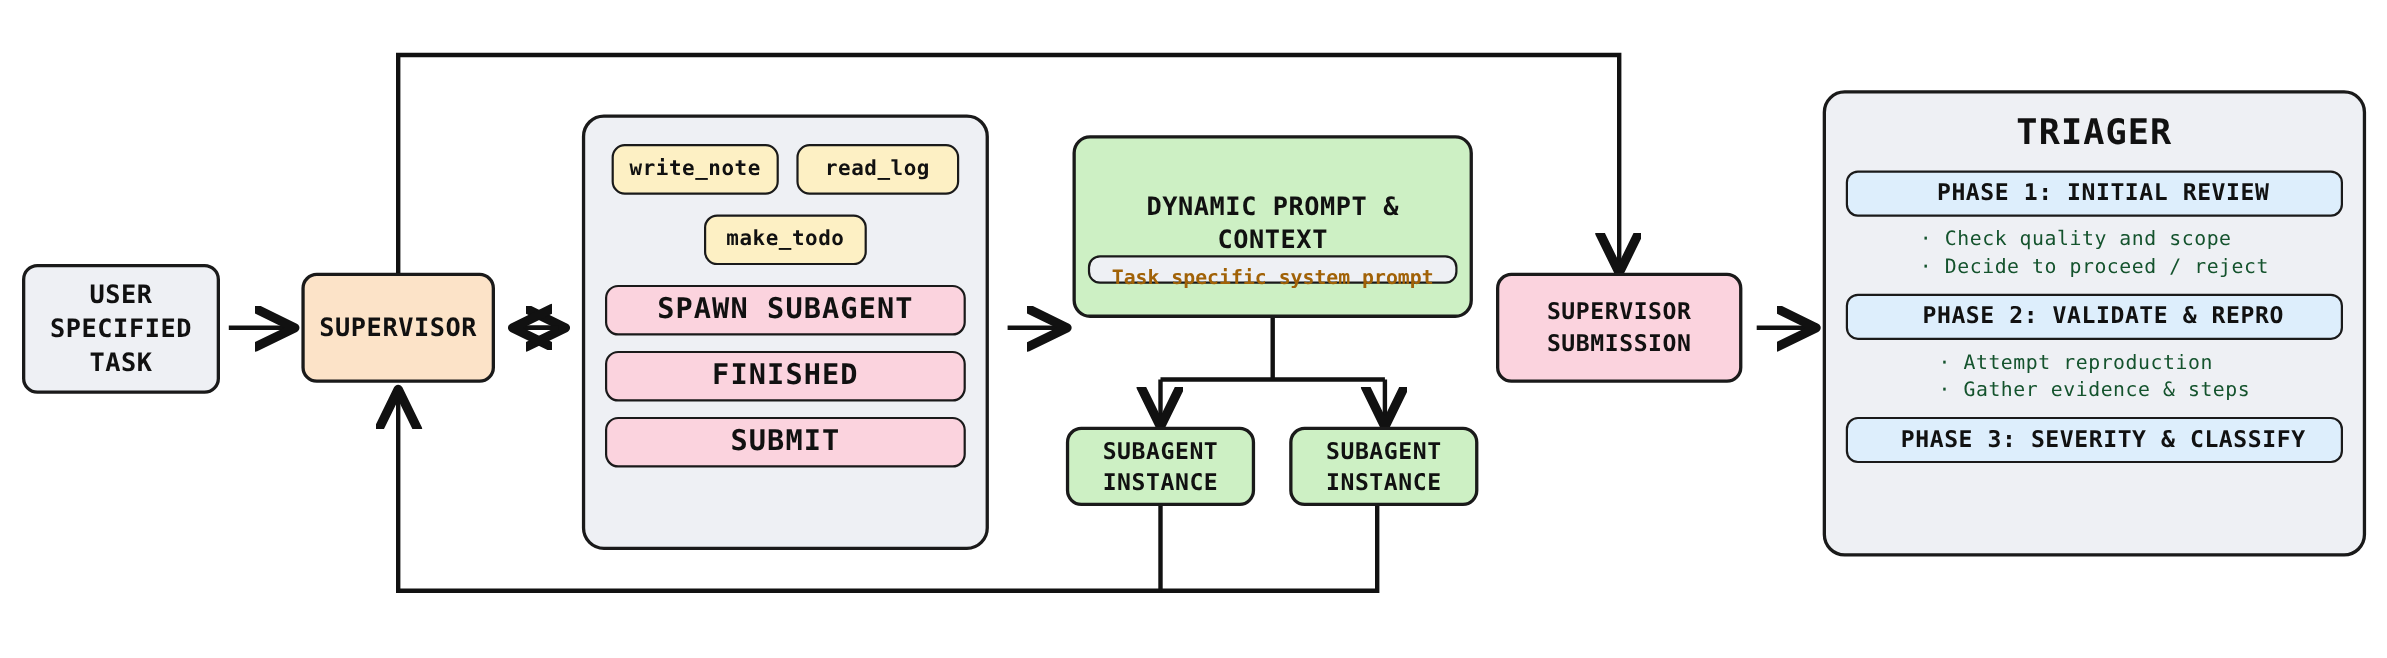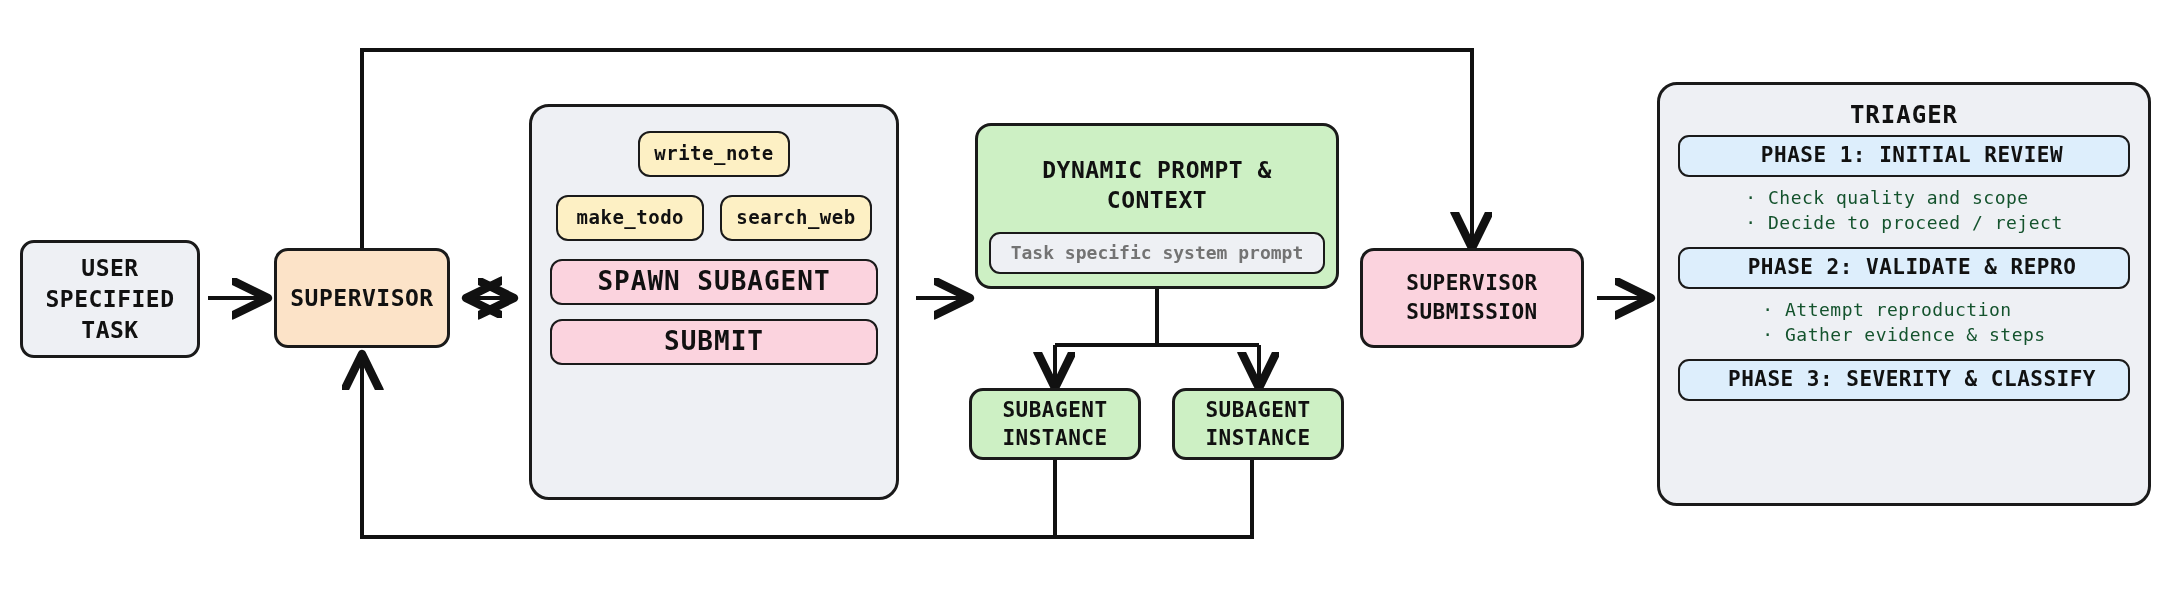--- a/index.html
+++ b/index.html
@@ -91,43 +91,43 @@
     height: 46px;
     line-height: 41px;
     font-size: 26px;
     font-weight: bold;
     margin-bottom: 14px;
     letter-spacing: 1px;
   }
   #dynamic-prompt {
     left: 975px; top: 125px; width: 364px; height: 96px;
     height: 104px;
-    justify-content: center;
+    justify-content: flex-end;
     padding-top: 14px;
     top: 123px; height: 110px;
   }
   #dynamic-prompt .dp-title {
     font-size: 23px;
     line-height: 30px;
     letter-spacing: 0.5px;
   }
   #prompt-chip {
     position: absolute;
     left: 989px; top: 232px;
-    width: 336px; height: 42px;
+    width: 336px; height: 26px;
     box-sizing: border-box;
     background: #eef0f4;
     border: 2.5px solid #1a1a1a;
     border-radius: 11px;
     line-height: 37px;
     text-align: center;
     font-size: 18px;
     font-weight: bold;
     font-family: "DejaVu Sans Mono", "Liberation Mono", monospace;
-    color: #737373;
+    color: #a16207;
     z-index: 3;
   }
   #dp-shell {
     position: absolute;
     left: 975px; top: 123px;
     width: 364px; height: 166px;
     box-sizing: border-box;
     background: #cdf0c4;
     border: 3px solid #1a1a1a;
     border-radius: 16px;
@@ -145,22 +145,22 @@
     left: 1360px; top: 248px; width: 224px; height: 100px;
     font-size: 21px; line-height: 29px;
   }
   #triager {
     left: 1657px; top: 82px; width: 494px; height: 424px;
     justify-content: flex-start;
     padding-top: 16px;
     border-radius: 20px;
   }
   #triager .panel-title {
-    font-size: 24px;
-    margin-bottom: 6px;
+    font-size: 32px;
+    margin-bottom: 16px;
     letter-spacing: 1px;
   }
   .phase-header {
     box-sizing: border-box;
     width: 452px;
     height: 42px;
     line-height: 37px;
     border: 2.5px solid #1a1a1a;
     border-radius: 11px;
     font-size: 21px;
@@ -216,27 +216,28 @@
   </div>
 
   <div class="node peach" id="supervisor">
     <div>SUPERVISOR</div>
   </div>
 
   <div class="node grey" id="action-space">
 
     <div class="tool-row">
       <div class="tool-chip yellow">write_note</div>
+      <div class="tool-chip yellow">read_log</div>
     </div>
     <div class="tool-row">
       <div class="tool-chip yellow">make_todo</div>
-      <div class="tool-chip yellow">search_web</div>
     </div>
 
     <div class="action-bar pink">SPAWN SUBAGENT</div>
+    <div class="action-bar pink">FINISHED</div>
     <div class="action-bar pink">SUBMIT</div>
   </div>
 
   <div id="dp-shell"></div>
   <div class="node" id="dynamic-prompt" style="border:none;background:transparent;">
     <div class="dp-title">DYNAMIC PROMPT &amp;</div>
     <div class="dp-title">CONTEXT</div>
   </div>
   <div id="prompt-chip">Task specific system prompt</div>
 

